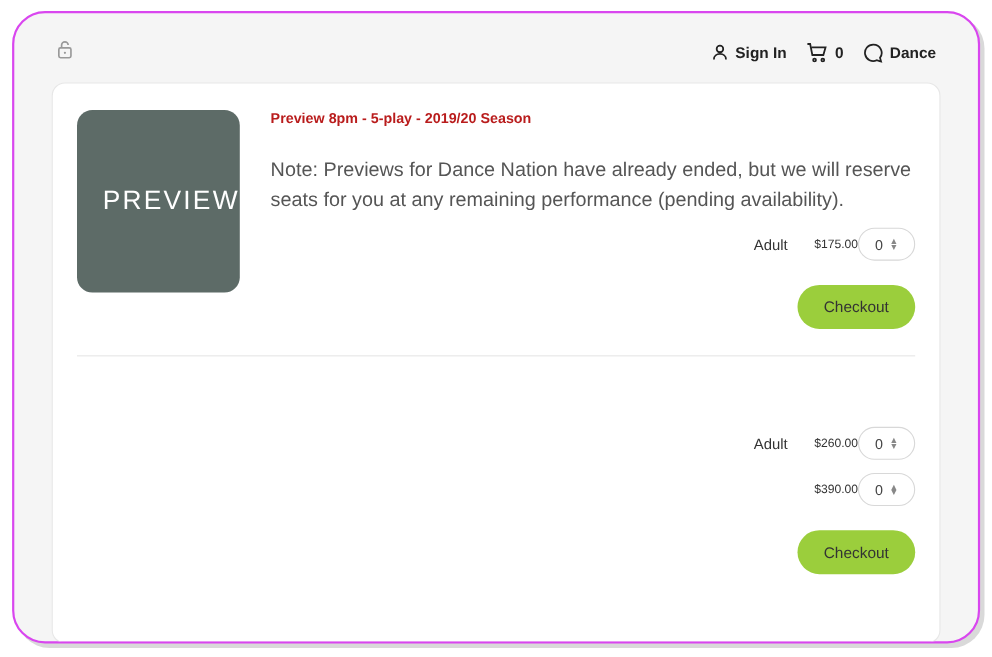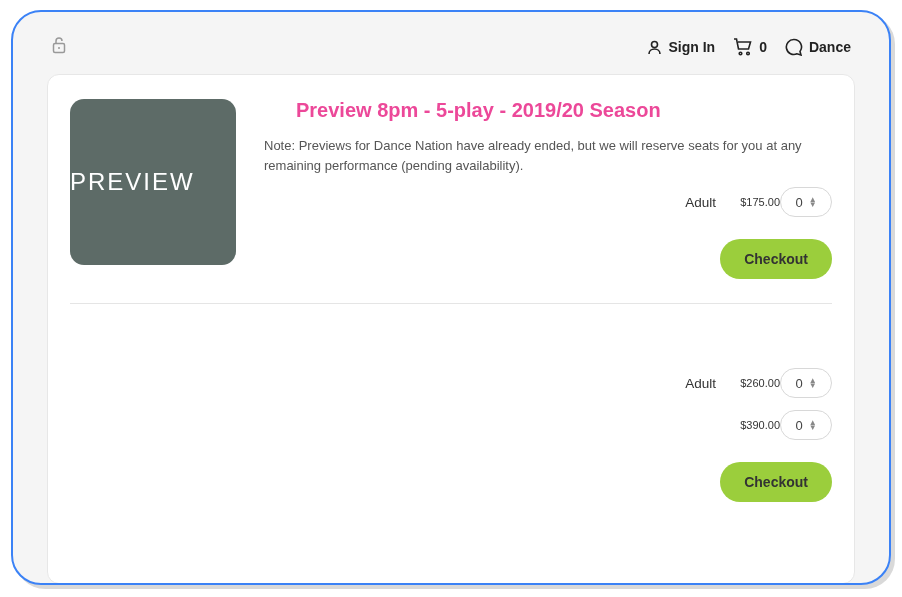--- a/index.html
+++ b/index.html
@@ -6,21 +6,21 @@
 body {
   font-family: -apple-system, BlinkMacSystemFont, "Segoe UI", Arial, sans-serif;
   background: #fff;
   padding: 10px;
 }
 .device {
   width: 880px;
   height: 575px;
   margin: 0 auto;
   background: #f5f5f5;
-  border: 2px solid #3b82f6;
+  border: 2px solid #d946ef;
   border-radius: 30px;
   overflow: hidden;
   position: relative;
   box-shadow: 4px 4px 0 rgba(0,0,0,0.15);
 }
 .header {
   display: flex;
   align-items: center;
   justify-content: space-between;
   padding: 24px 38px 10px 38px;
@@ -54,50 +54,50 @@
   display: flex;
   padding: 24px 22px 24px 22px;
   gap: 28px;
 }
 .divider {
   height: 1px;
   background: #e5e5e5;
   margin: 0 22px;
 }
 .thumb {
-  width: 166px;
+  width: 148px;
   height: 166px;
   background: #5d6b67;
   border-radius: 14px;
   display: flex;
   align-items: center;
-  justify-content: flex-start;
+  justify-content: flex-end;
   color: #fff;
   font-size: 24px;
   letter-spacing: 2px;
   flex-shrink: 0;
   font-weight: 400;
 }
 .item-body {
   flex: 1;
   display: flex;
   flex-direction: column;
 }
 .item-title {
-  font-size: 20px;
+  font-size: 13px;
   font-weight: 700;
-  color: #ec4899;
+  color: #b91c1c;
   margin-bottom: 14px;
-  margin-left: 32px;
 }
 .item-note {
-  font-size: 13px;
+  font-size: 18px;
   color: #555;
   line-height: 1.5;
   margin-bottom: 12px;
+  margin-top: 12px;
 }
 .price-rows {
   margin-top: auto;
 }
 .price-row {
   display: flex;
   align-items: center;
   justify-content: flex-end;
   margin-bottom: 12px;
 }
@@ -136,21 +136,21 @@
   display: flex;
   justify-content: flex-end;
   margin-top: 10px;
 }
 .checkout-btn {
   background: #9bce3c;
   border: none;
   border-radius: 22px;
   padding: 12px 24px;
   font-size: 14px;
-  font-weight: 700;
+  font-weight: 400;
   color: #333;
   cursor: pointer;
 }
 </style>
 </head>
 <body>
 
 <div class="device">
   <div class="header">
     <span class="lock-icon">

